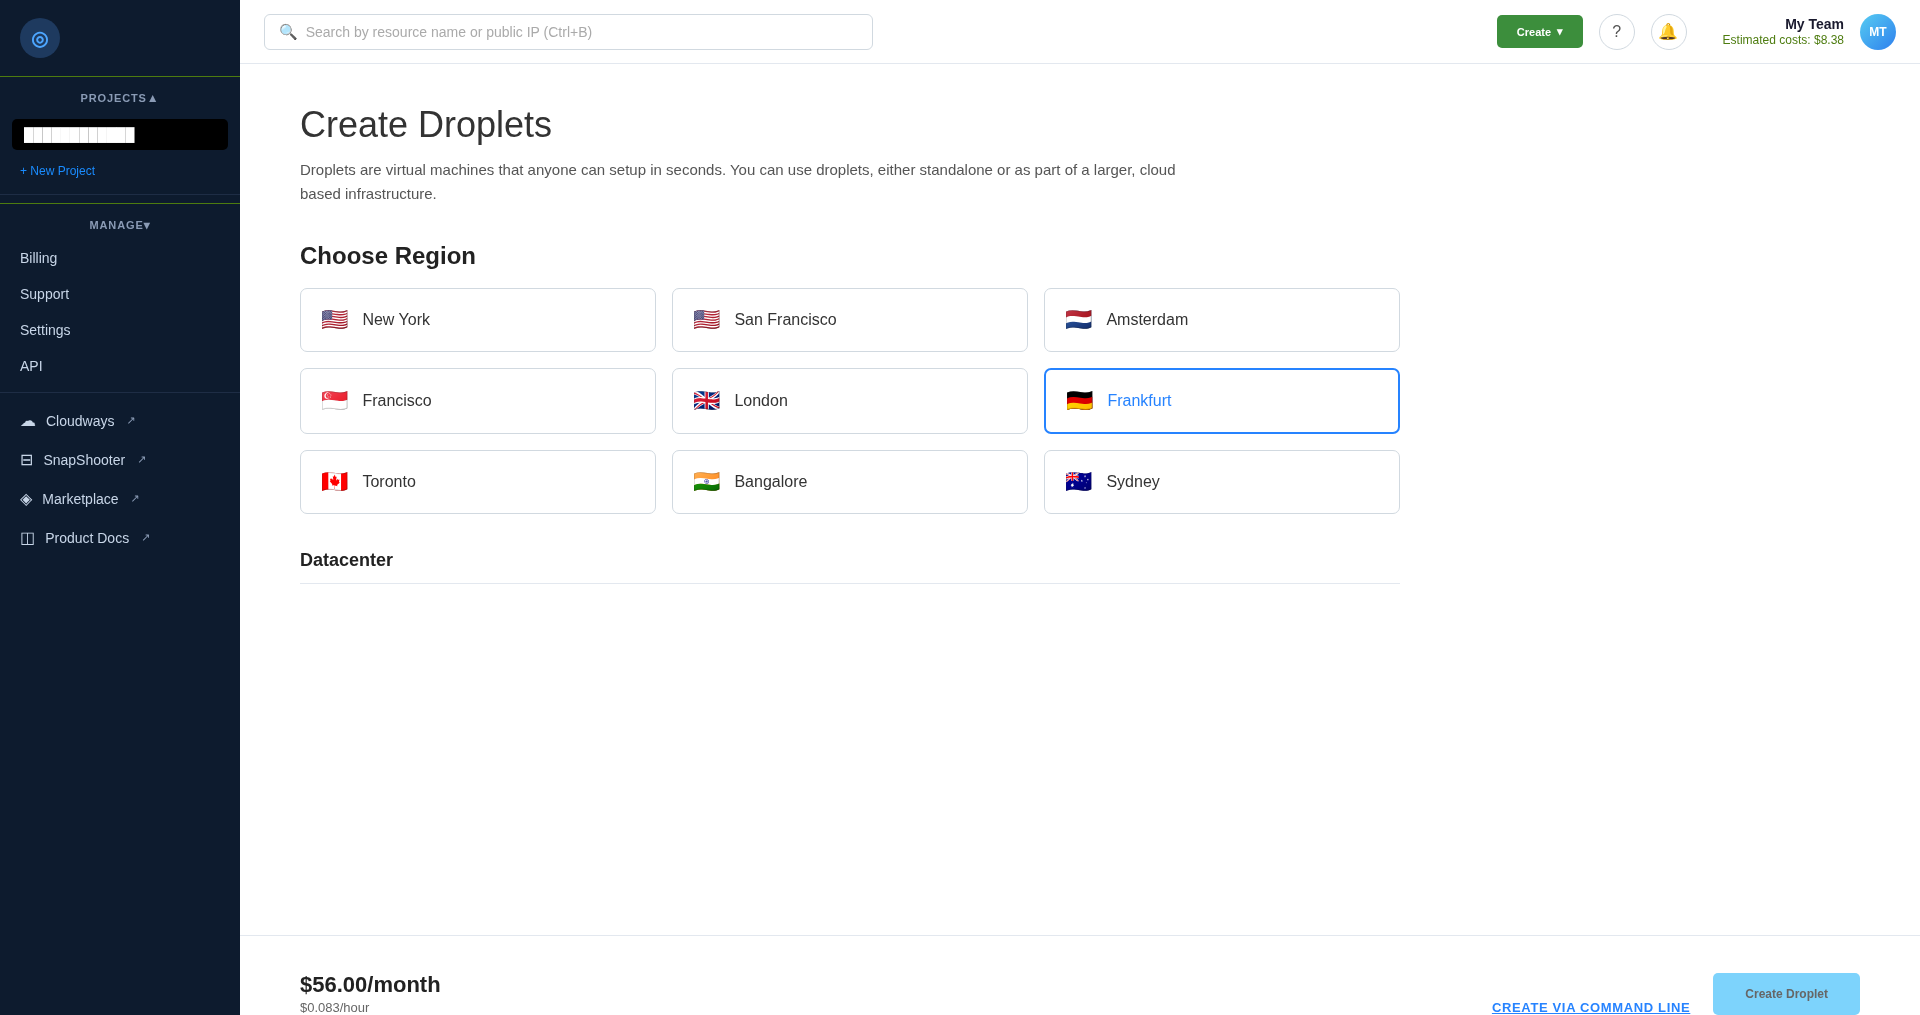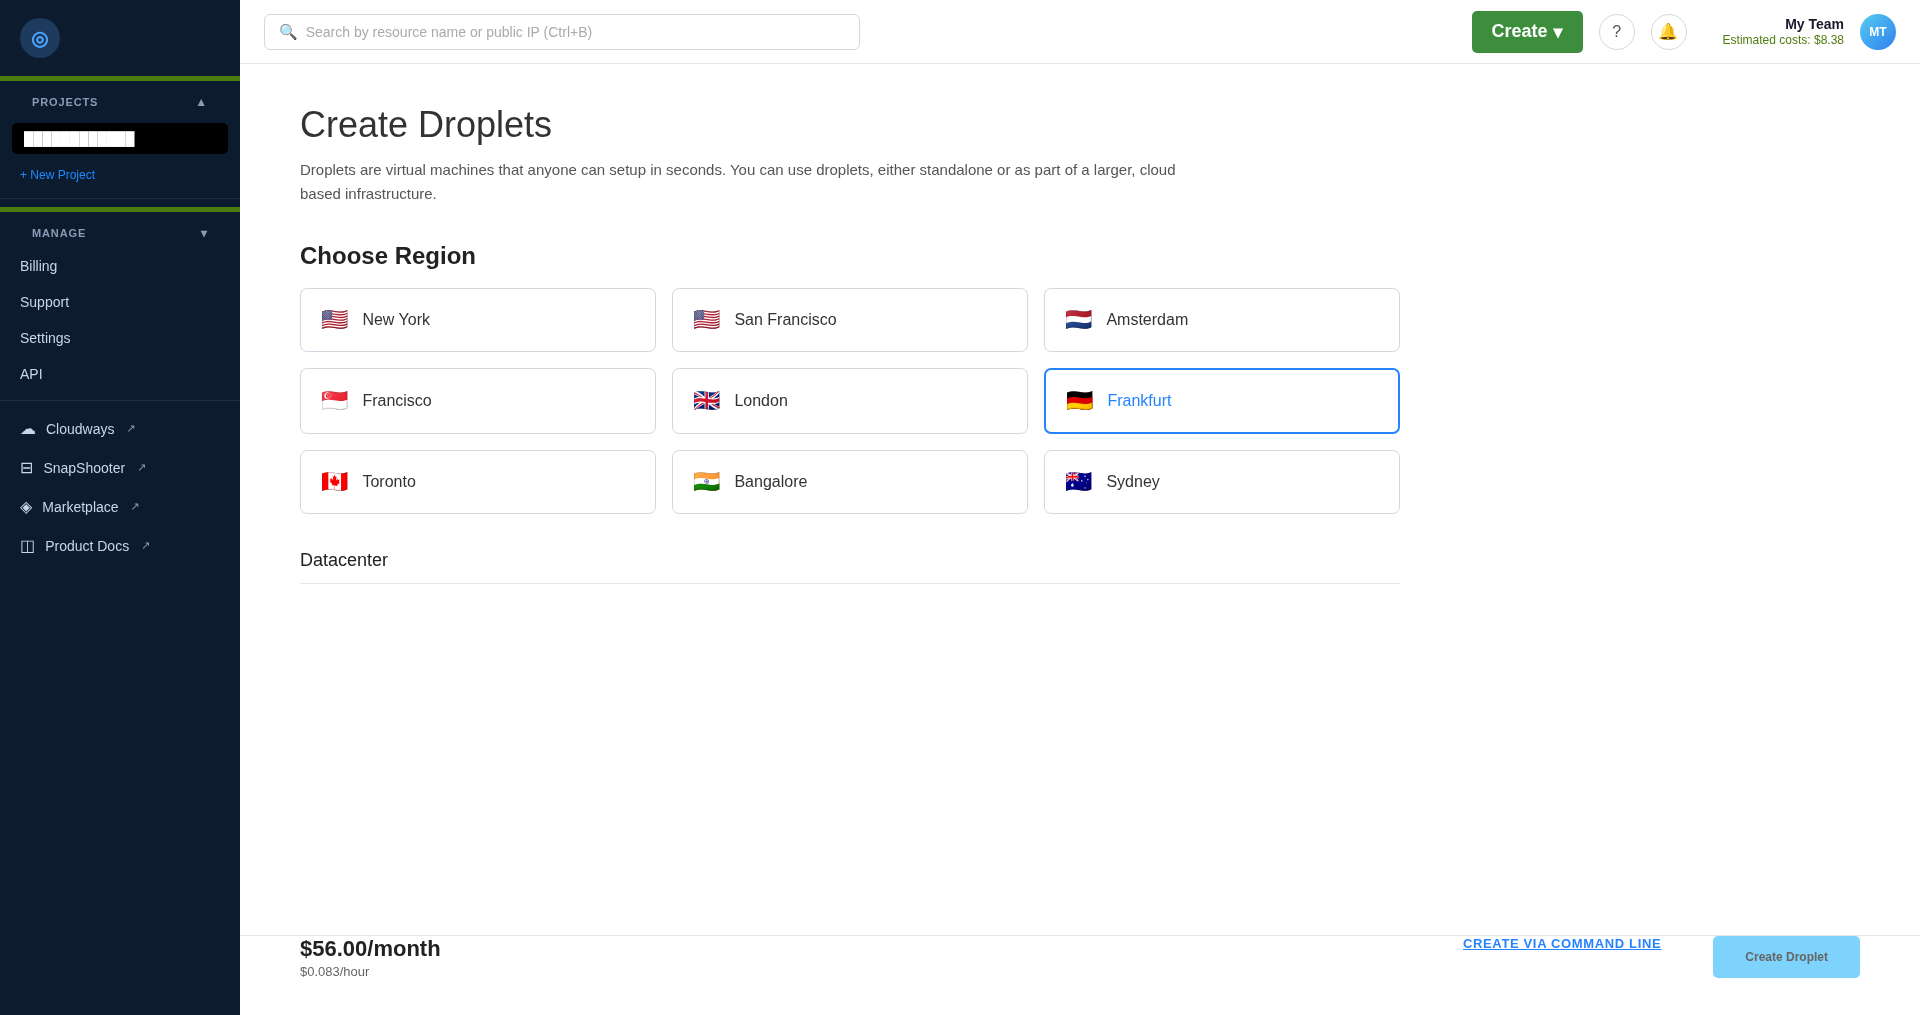--- a/index.html
+++ b/index.html
@@ -23,26 +23,26 @@
     }
     .logo-circle {
       width: 40px; height: 40px;
       border-radius: 50%;
       background: #1e3a5f;
       display: flex; align-items: center; justify-content: center;
       font-size: 20px; color: #4da6ff;
       font-weight: bold;
     }
     .sidebar-section-header {
-      display: flex; align-items: center; justify-content: space-between;
+      display: flex; align-items: center; justify-content: center;
       padding: 14px 32px 8px;
       font-size: 11px; font-weight: 700; letter-spacing: 0.08em;
       color: #8a9bb5;
       text-transform: uppercase;
-      border-top: 5px solid #4d7c0f;
+      border-top: 1px solid #4d7c0f;
       cursor: pointer;
     }
     .sidebar-section-header:first-of-type { border-top: none; }
     .sidebar-section-header .chevron { font-size: 12px; }
 
     .sidebar-project-item {
       margin: 6px 12px;
       background: #000;
       border-radius: 5px;
       padding: 8px 12px;
@@ -107,24 +107,24 @@
       font-size: 14px;
     }
     .search-icon { color: #aaa; font-size: 15px; }
     .header-spacer { flex: 1; }
     .create-btn {
       background: #3c8e3c;
       color: #fff;
       border: none;
       border-radius: 5px;
       padding: 10px 20px;
-      font-size: 18px;
+      font-size: 11px;
       font-weight: 600;
       cursor: pointer;
-      display: flex; align-items: flex-start; gap: 6px; margin-left: 13px;
+      display: flex; align-items: flex-end; gap: 6px; margin-left: 13px;
     }
     .header-icon-btn {
       background: none; border: 1px solid #d1d9e0; border-radius: 50%;
       width: 36px; height: 36px; display: flex; align-items: center; justify-content: center;
       cursor: pointer; color: #555; font-size: 16px;
     }
     .team-info { text-align: right; line-height: 1.3; }
     .team-name { font-weight: 700; font-size: 14px; color: #1a1a2e; }
     .team-cost { font-size: 12px; color: #4d7c0f; padding-left: 20px; }
     .avatar {
@@ -173,33 +173,33 @@
     .region-card.selected {
       border-color: #2683ff;
       border-width: 2px;
       color: #2683ff;
     }
     .flag { font-size: 22px; }
 
     
     .datacenter-section { max-width: 1100px; }
     .datacenter-title {
-      font-size: 18px; font-weight: 400; color: #222; margin-bottom: 12px;
+      font-size: 18px; font-weight: 700; color: #222; margin-bottom: 12px;
     }
     .datacenter-divider { border: none; border-top: 1px solid #e3e8ef; margin: 10px 0 0; }
 
     
     #footer {
       background: #fff;
       border-top: 1px solid #e3e8ef;
       display: flex;
-      align-items: flex-start;
+      align-items: flex-end;
       padding: 0 60px;
       height: 80px;
-      gap: 52px;
+      gap: 23px;
     }
     .price-block { flex: 1; }
     .price-main { font-size: 22px; font-weight: 700; color: #222; }
     .price-hourly { font-size: 13px; color: #666; margin-top: 2px; }
     .cmd-link {
       font-size: 13px; font-weight: 700; color: #2683ff; text-decoration: underline; cursor: pointer; letter-spacing: 0.05em;
     }
     .create-droplet-btn {
       background: #7dd3fc;
       color: #666;

